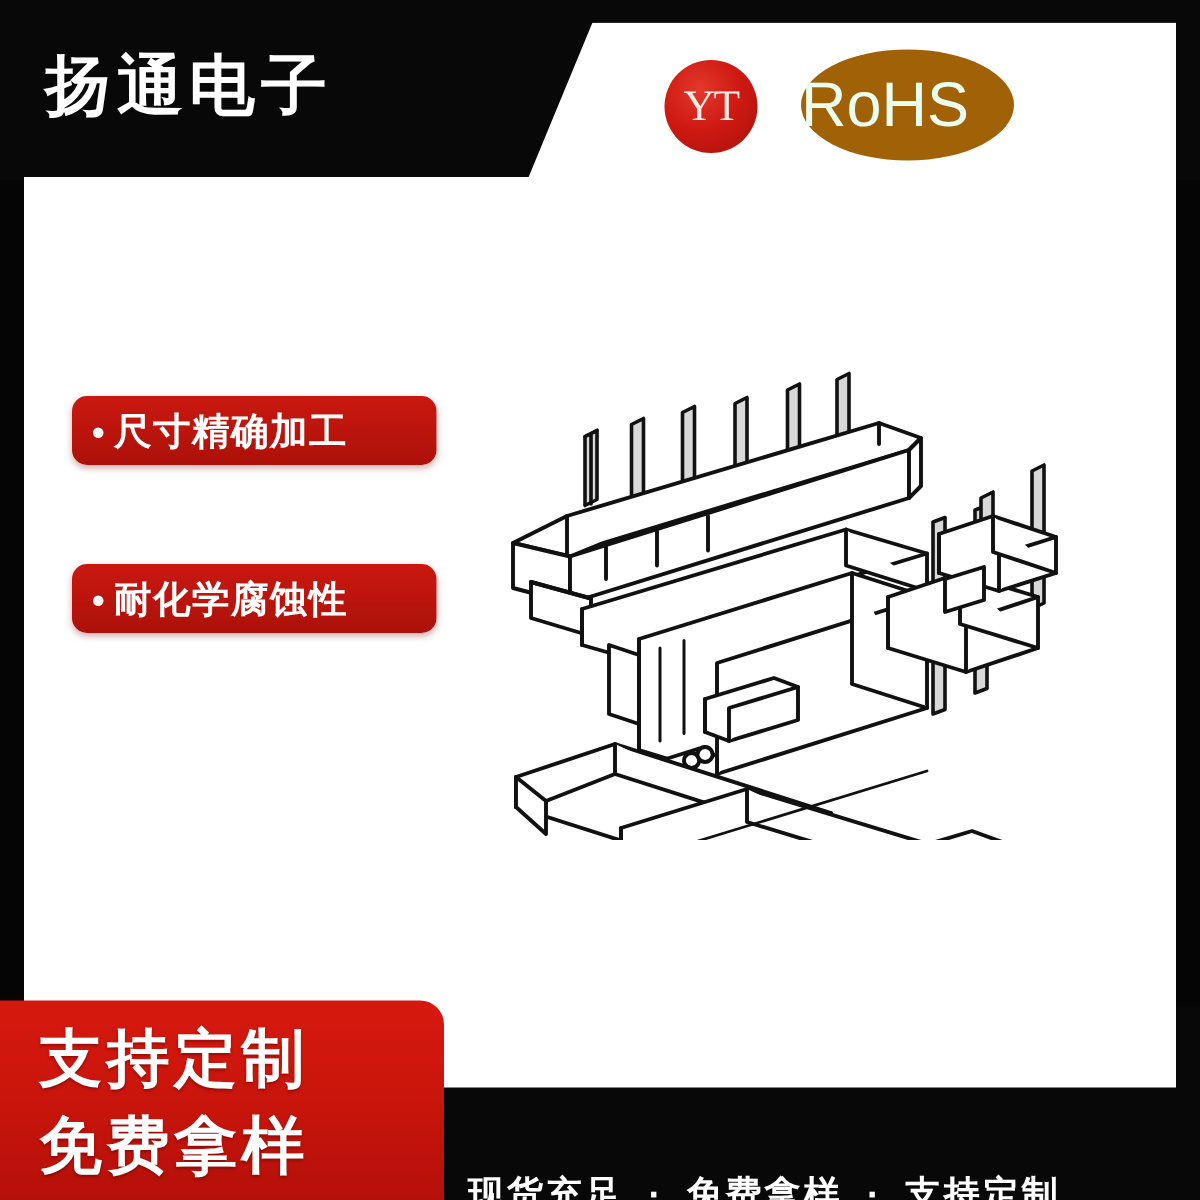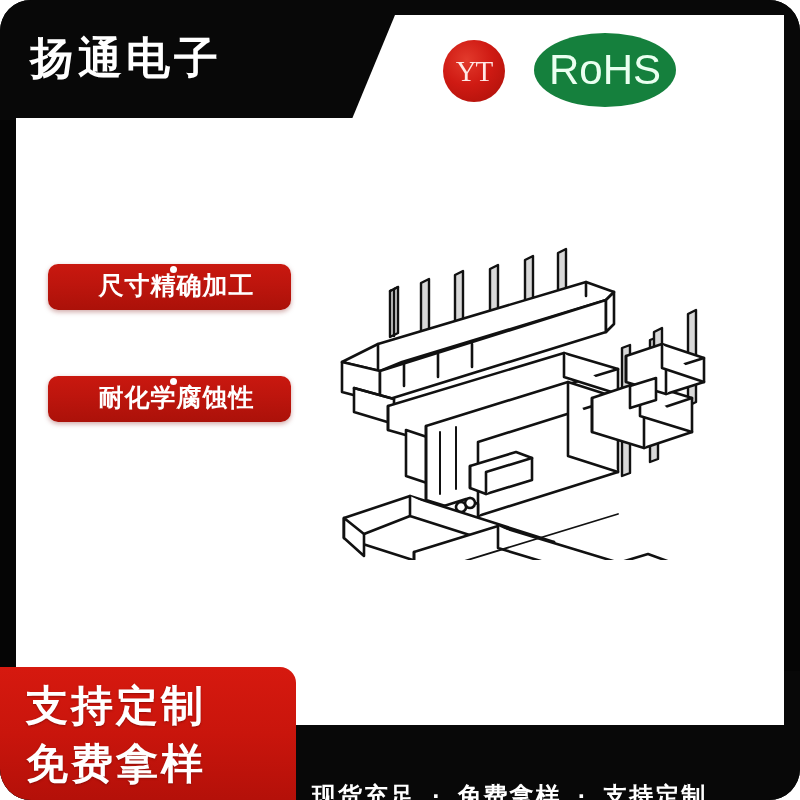--- a/index.html
+++ b/index.html
@@ -10,21 +10,20 @@
   body {
     font-family: "Liberation Sans", "DejaVu Sans", sans-serif;
   }
 
   #poster {
     position: relative;
     width: 800px;
     height: 800px;
     background: #050505;
     overflow: hidden;
-    border-radius: 31px;
   }
 
   
   .header-bar {
     position: absolute;
     left: 0;
     top: 0;
     width: 800px;
     height: 120px;
     background: #080808;
@@ -91,25 +90,24 @@
     line-height: 1;
   }
 
   .rohs-logo {
     position: absolute;
     left: 534px;
     top: 33px;
     width: 142px;
     height: 74px;
     border-radius: 50%;
-    background: #15803d;
+    background: #a16207;
     z-index: 7;
     display: flex;
     align-items: center;
-    justify-content: center;
   }
   .rohs-logo span {
     color: #eafff0;
     font-size: 42px;
     line-height: 1;
     font-weight: normal;
     letter-spacing: 0px;
     font-family: "Liberation Sans", "DejaVu Sans", sans-serif;
   }
 
@@ -126,21 +124,20 @@
     width: 243px;
     height: 46px;
     margin-bottom: 66px;
     border-radius: 10px;
     background: linear-gradient(180deg, #c9180f 0%, #bd150d 45%, #ab1109 100%);
     box-shadow: 0 2px 5px rgba(120,10,5,0.35);
     display: flex;
     align-items: center;
     box-sizing: border-box;
     padding-left: 14px;
-    flex-direction: column;
   }
   .feature-badge:last-child { margin-bottom: 0; }
   .feature-bullet {
     width: 7px;
     height: 7px;
     border-radius: 50%;
     background: #ffffff;
     flex: 0 0 auto;
     margin-right: 7px;
     margin-top: 2px;

